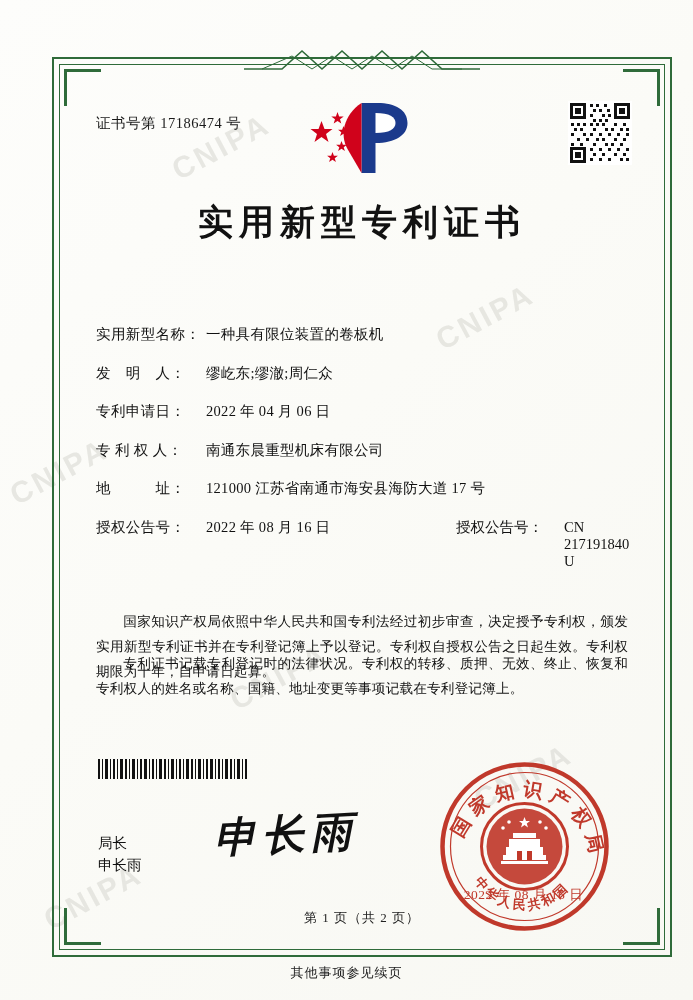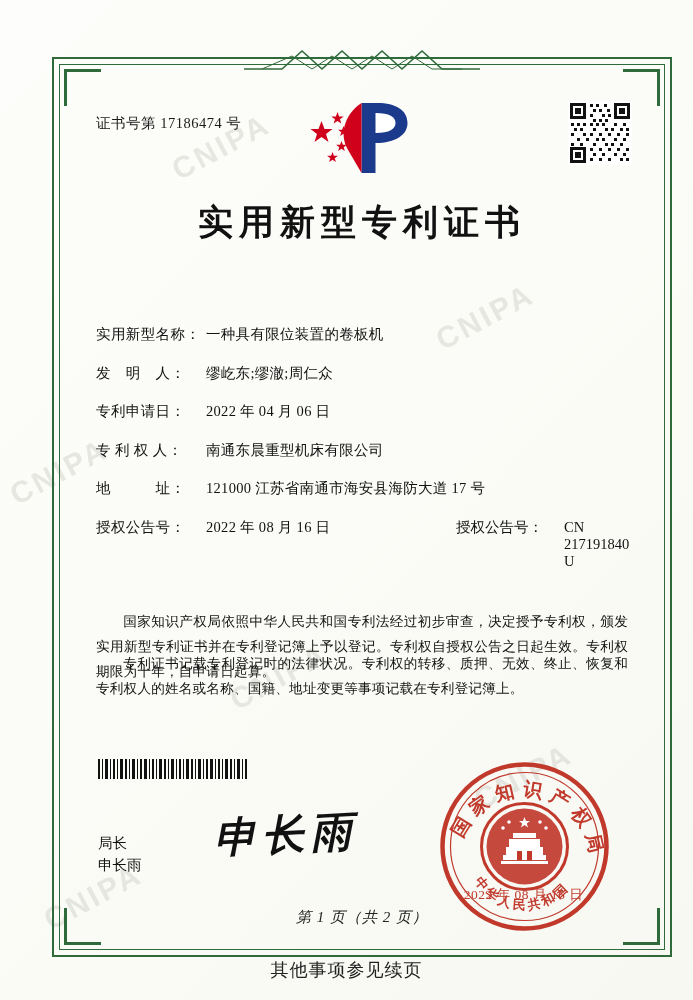--- a/index.html
+++ b/index.html
@@ -230,31 +230,30 @@
     font-size: 13.5px;
     letter-spacing: .5px;
   }
 
   
   .page-no {
     position: absolute;
     left: 0; right: 0;
     bottom: 28px;
     text-align: center;
-    font-size: 15px;
+    font-size: 13px;
     color: #222;
     letter-spacing: 1px;
-    font-style: italic;
   }
   .outside-note {
     position: absolute;
     left: 0; right: 0;
     bottom: 18px;
     text-align: center;
-    font-size: 18px;
+    font-size: 13px;
     color: #222;
     letter-spacing: 1px;
   }
 </style>
 </head>
 <body>
 
 <div class="page">
 
   <div class="watermark wm1">CNIPA</div>

